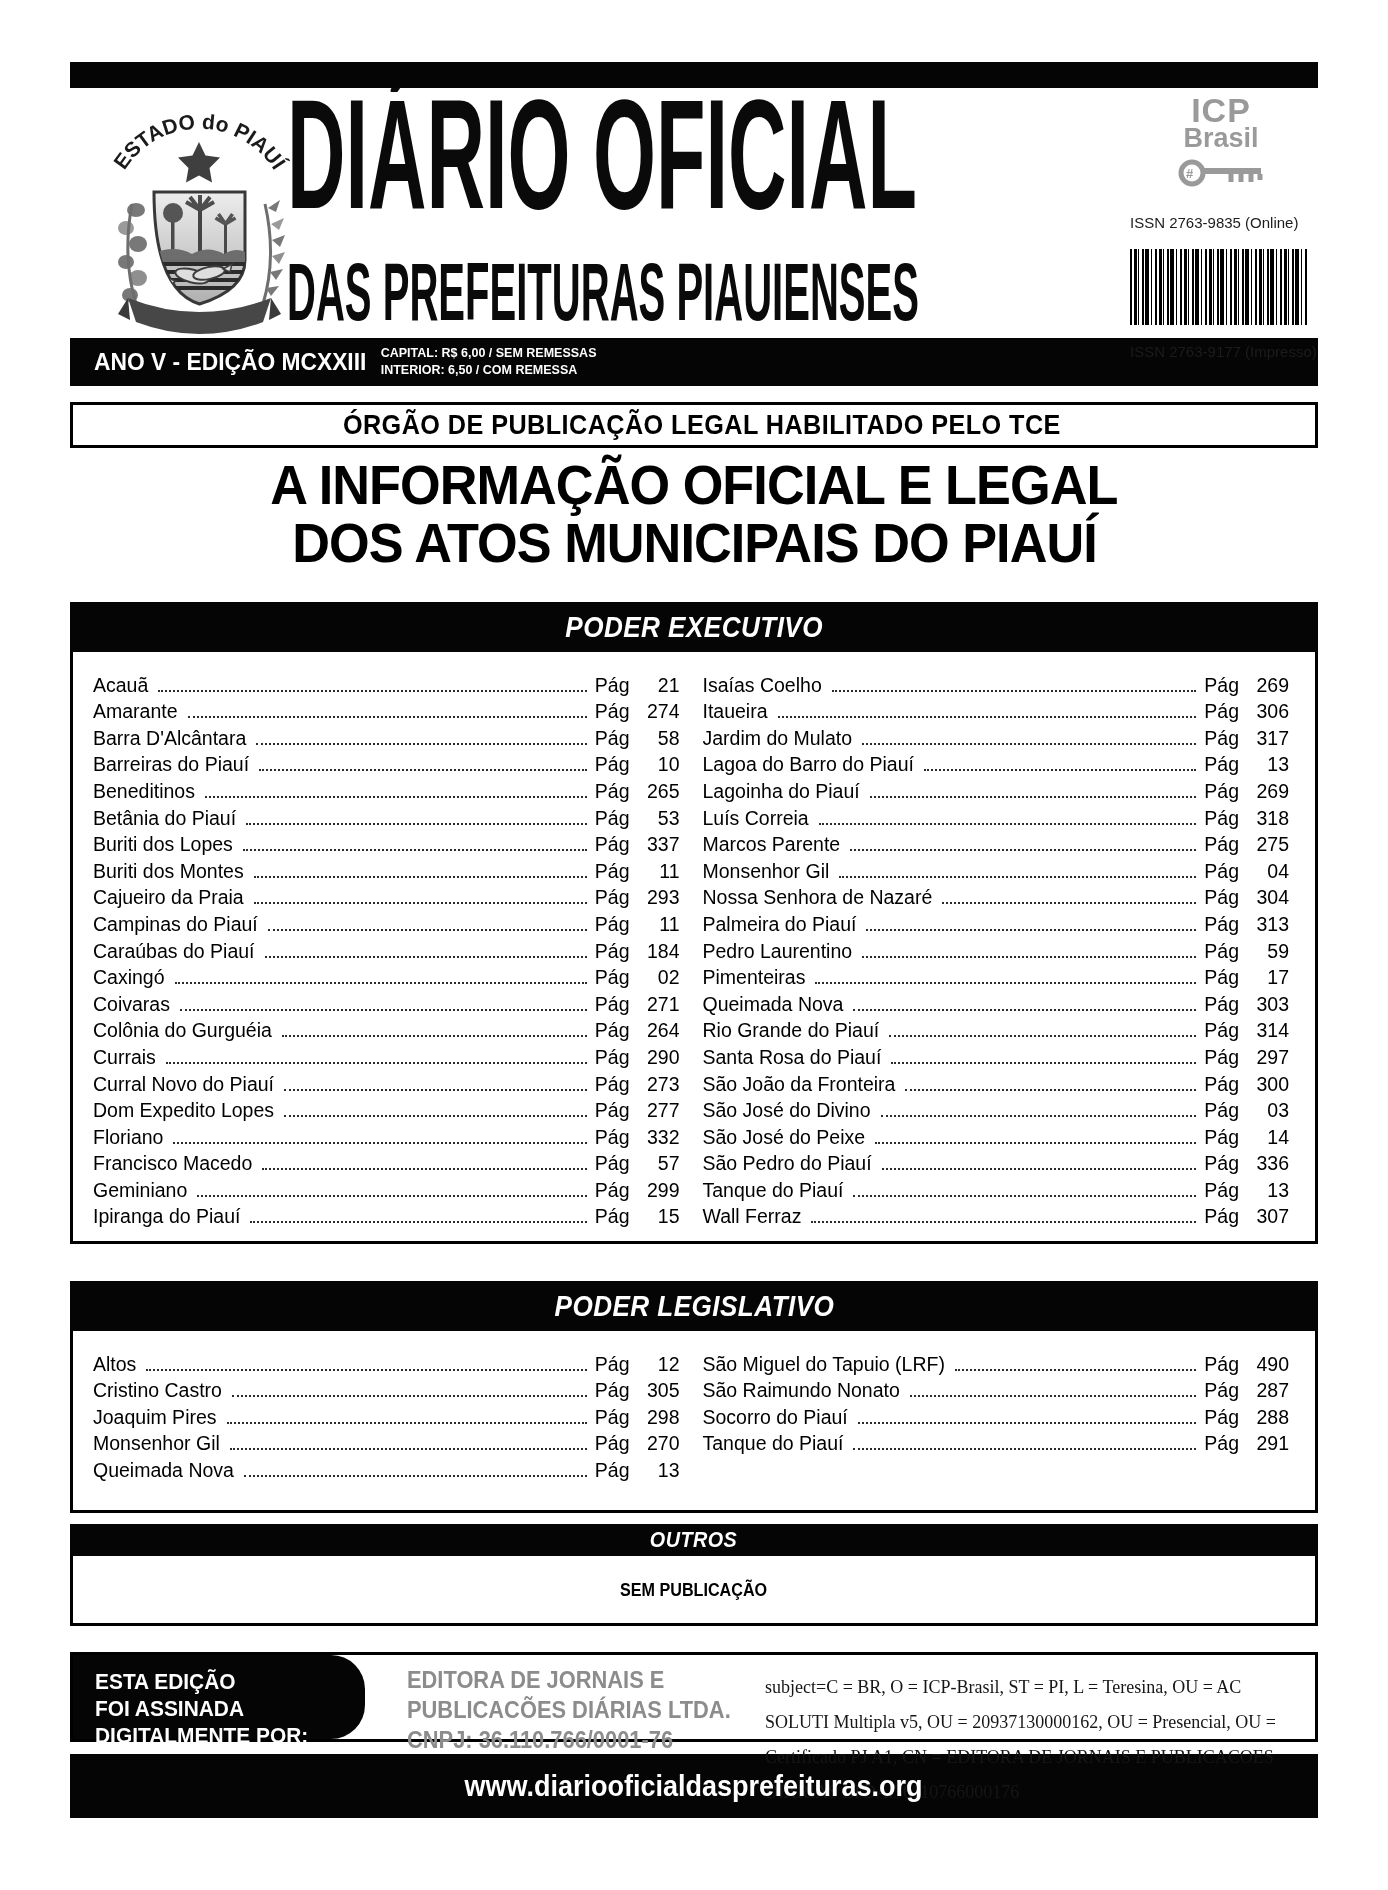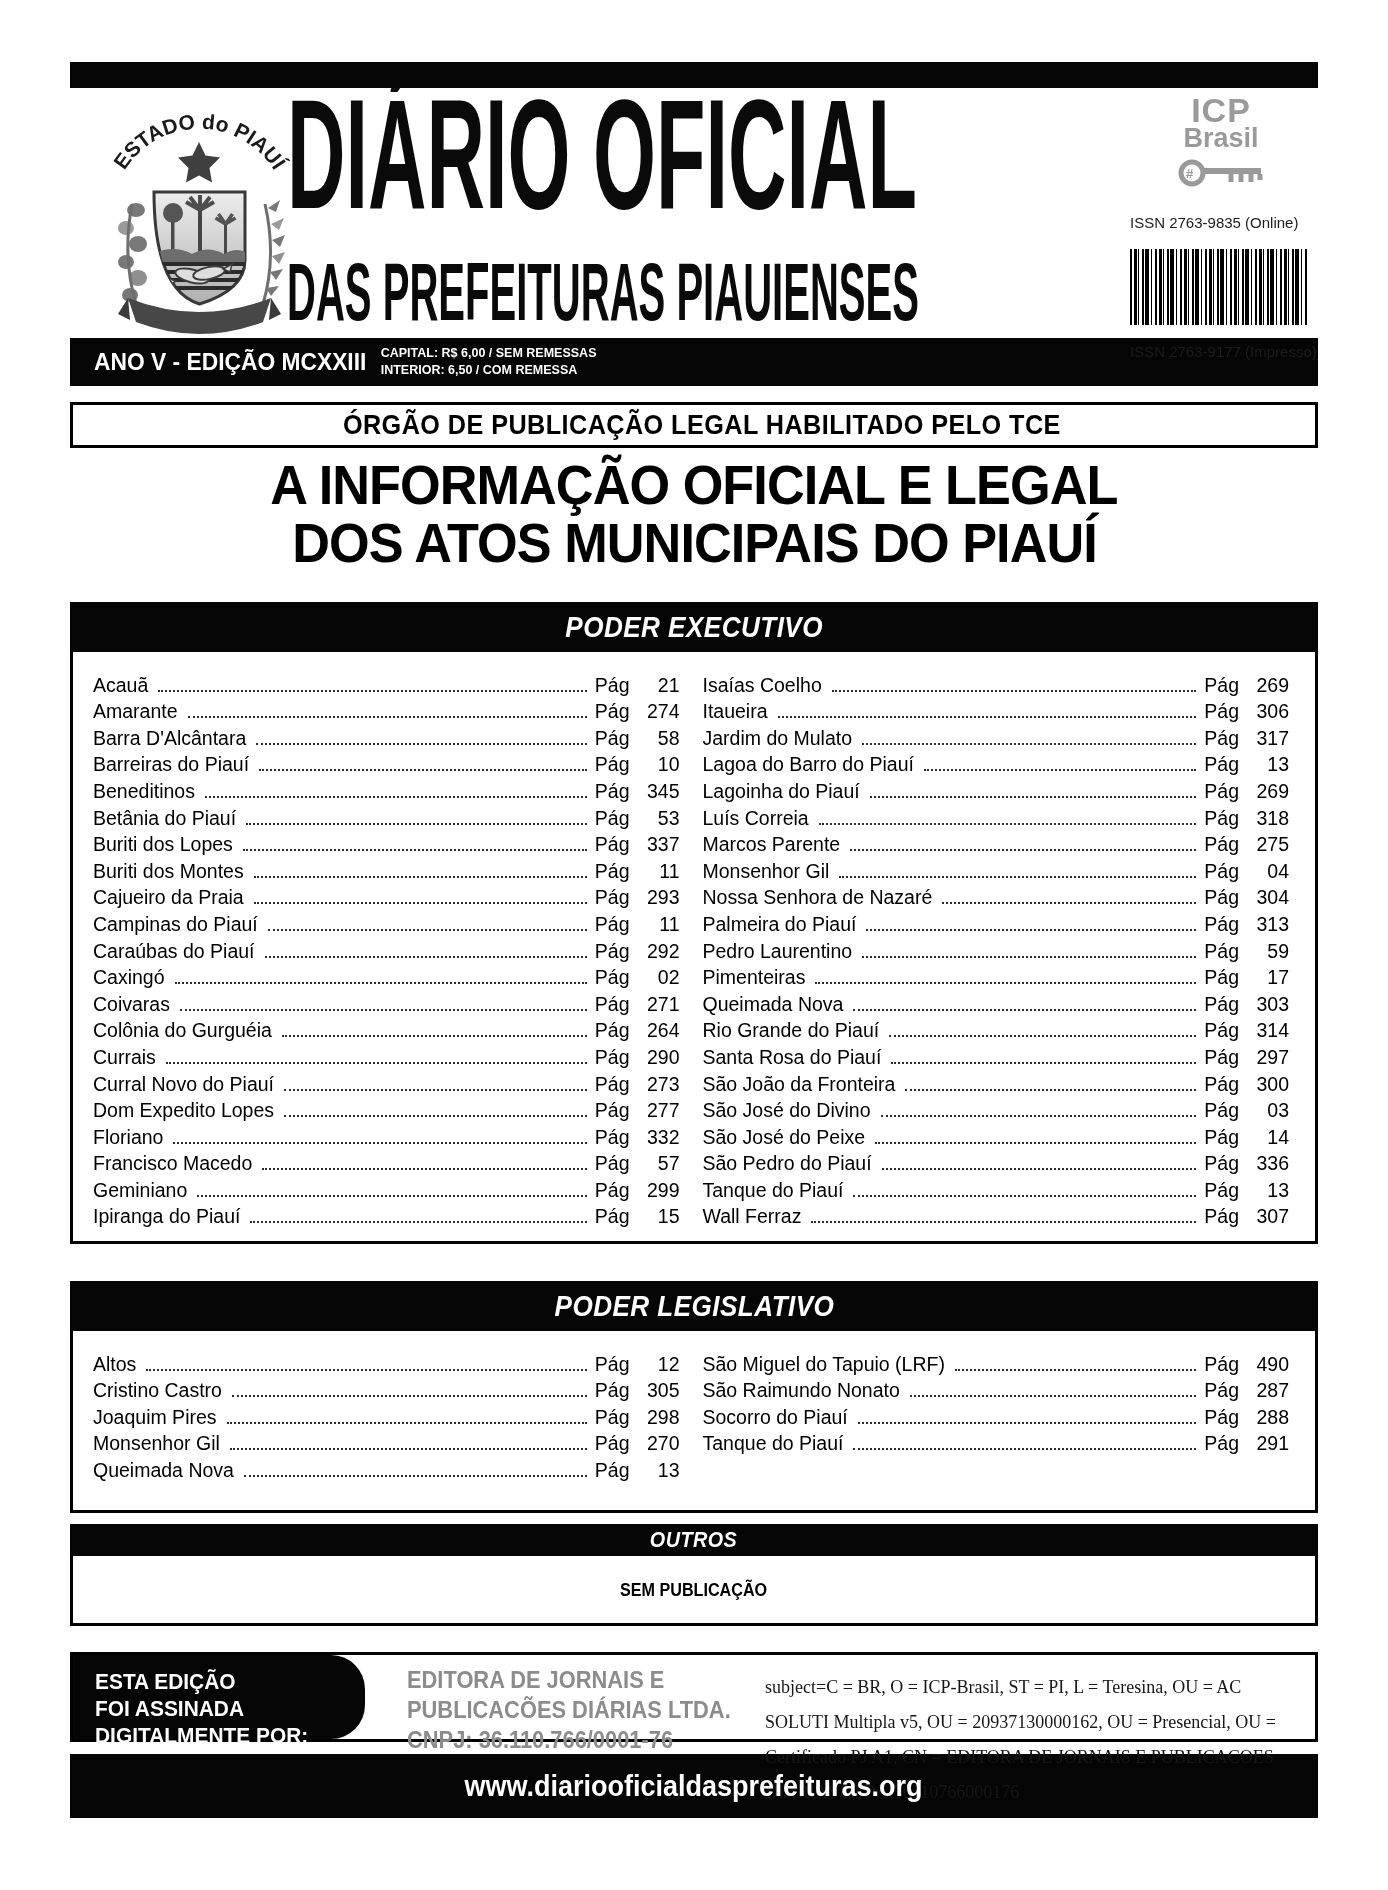--- a/index.html
+++ b/index.html
@@ -220,21 +220,21 @@
             <span class="toc-name">Barreiras do Piauí</span>
             <span class="leader"></span>
             <span class="pag">Pág</span>
             <span class="pnum">10</span>
           </div>
 
           <div class="toc-row">
             <span class="toc-name">Beneditinos</span>
             <span class="leader"></span>
             <span class="pag">Pág</span>
-            <span class="pnum">345</span>
+            <span class="pnum">265</span>
           </div>
 
           <div class="toc-row">
             <span class="toc-name">Betânia do Piauí</span>
             <span class="leader"></span>
             <span class="pag">Pág</span>
             <span class="pnum">53</span>
           </div>
 
           <div class="toc-row">
@@ -262,21 +262,21 @@
             <span class="toc-name">Campinas do Piauí</span>
             <span class="leader"></span>
             <span class="pag">Pág</span>
             <span class="pnum">11</span>
           </div>
 
           <div class="toc-row">
             <span class="toc-name">Caraúbas do Piauí</span>
             <span class="leader"></span>
             <span class="pag">Pág</span>
-            <span class="pnum">292</span>
+            <span class="pnum">184</span>
           </div>
 
           <div class="toc-row">
             <span class="toc-name">Caxingó</span>
             <span class="leader"></span>
             <span class="pag">Pág</span>
             <span class="pnum">02</span>
           </div>
 
           <div class="toc-row">

